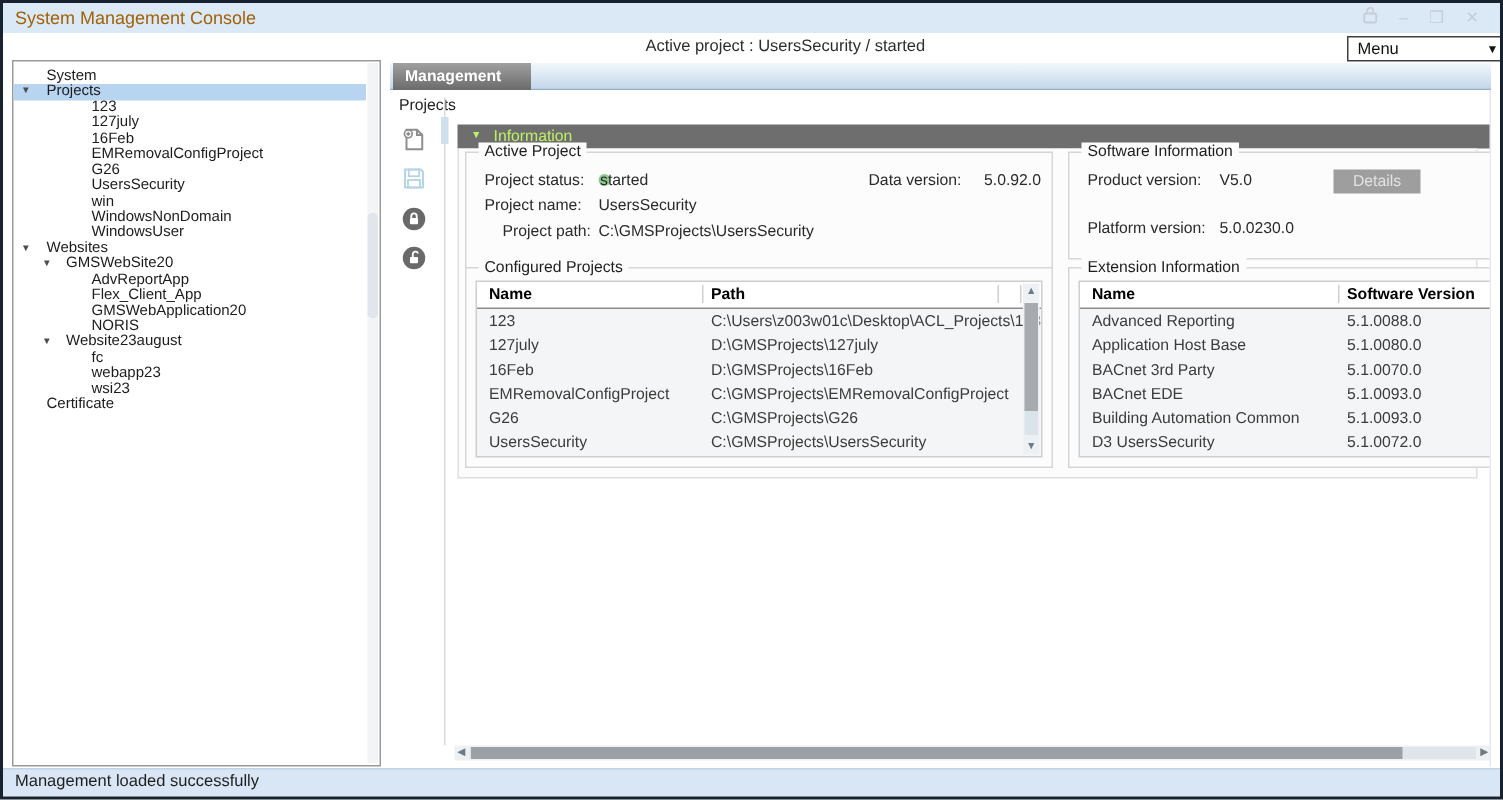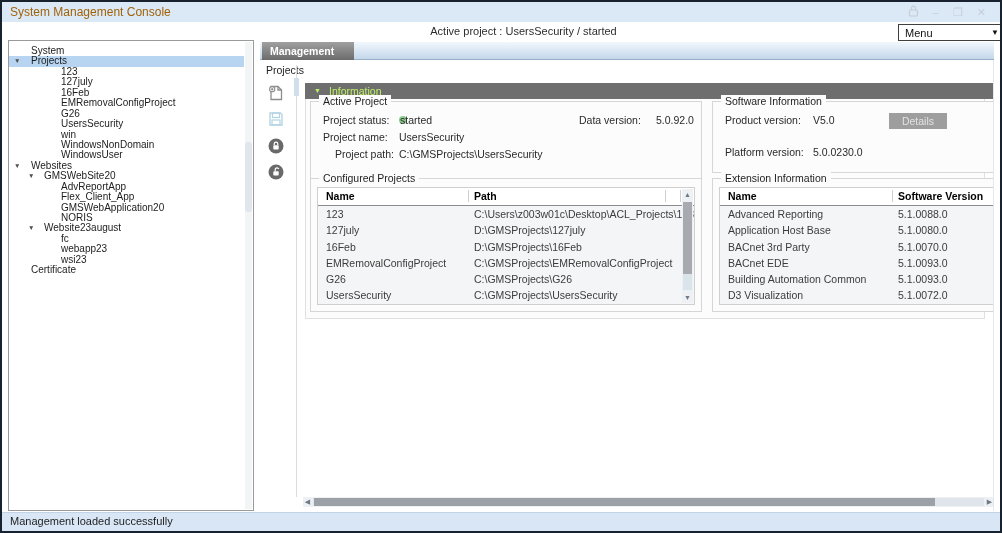--- a/index.html
+++ b/index.html
@@ -319,21 +319,21 @@
             </div>
             <div class="tbl-row">
               <span style="left: 8px;">BACnet EDE</span>
               <span style="left: 178px;">5.1.0093.0</span>
             </div>
             <div class="tbl-row">
               <span style="left: 8px;">Building Automation Common</span>
               <span style="left: 178px;">5.1.0093.0</span>
             </div>
             <div class="tbl-row">
-              <span style="left: 8px;">D3 Visualization</span>
+              <span style="left: 8px;">D3 UsersSecurity</span>
               <span style="left: 178px;">5.1.0072.0</span>
             </div>
           </div>
       </div>
     </div>
 
     <div class="hscroll">
       <span class="la">◀</span>
       <div class="htrack"></div>
       <div class="hthumb"></div>

